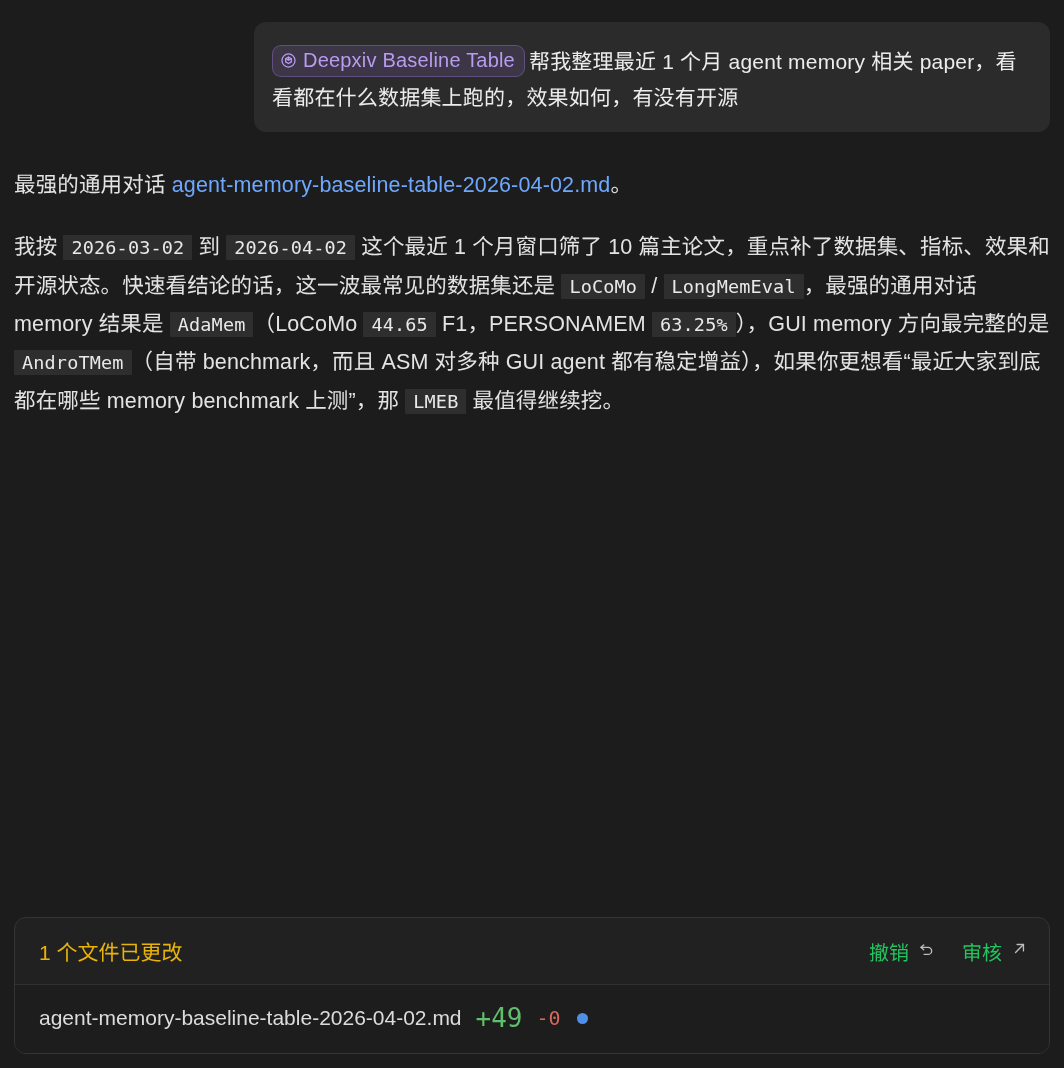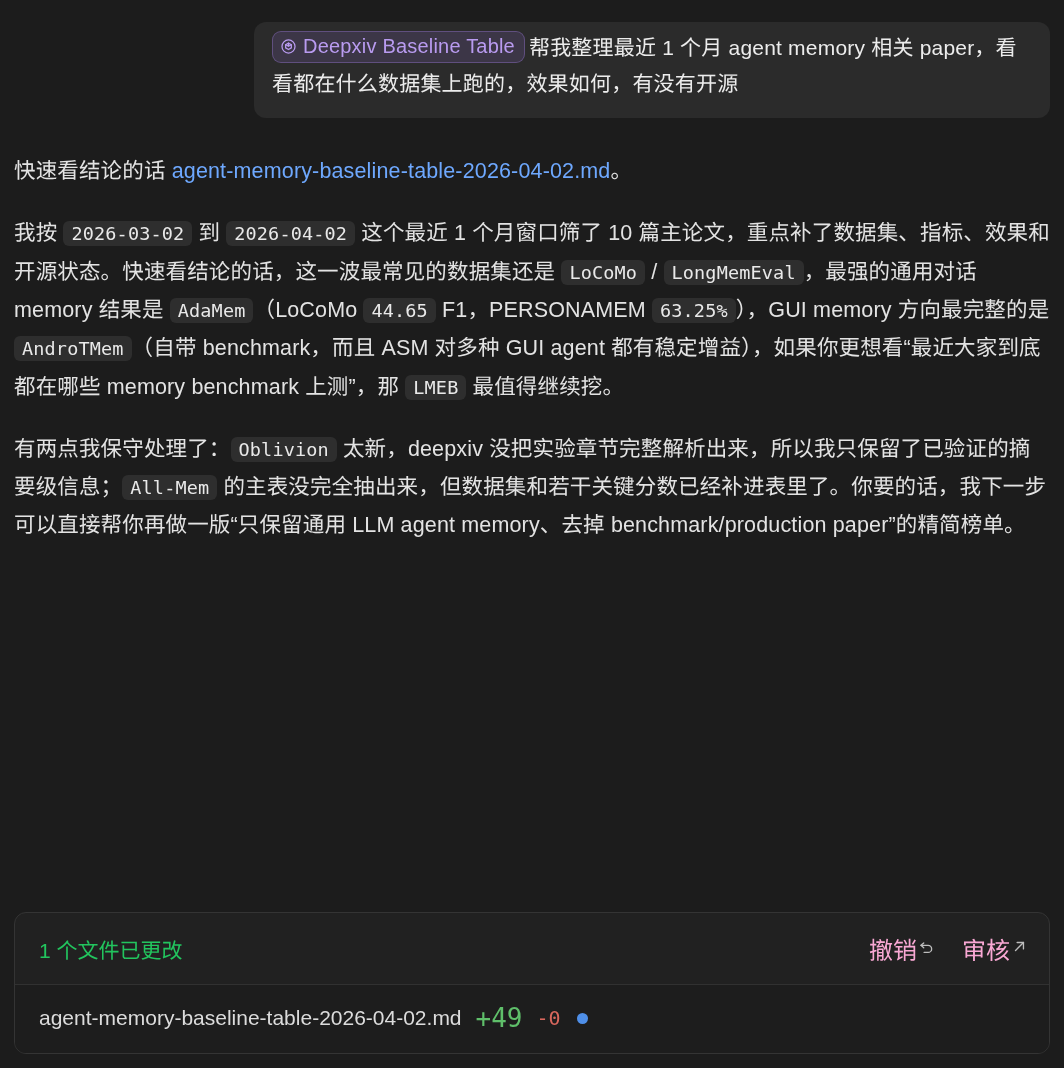--- a/index.html
+++ b/index.html
@@ -27,21 +27,21 @@
   }
   
   .user-row {
     display: flex;
     justify-content: flex-end;
     padding-top: 22px;
   }
   .user-bubble {
     background: #2b2b2b;
     border-radius: 12px;
-    padding: 8px 18px 16px 18px;
+    padding: 22px 18px 16px 18px;
     max-width: 760px;
     font-size: 21px;
     line-height: 1.72;
     color: #ececec;
     letter-spacing: 0.2px;
   }
   .mention {
     display: inline-flex;
     align-items: center;
     gap: 6px;
@@ -98,21 +98,21 @@
     letter-spacing: 0.15px;
   }
   .body p { margin: 0 0 24px 0; }
   .body p:last-child { margin-bottom: 0; }
   .link {
     color: #6ea8fe;
     text-decoration: none;
   }
   code.inline {
     background: #2e2e2e;
-    border-radius: 6px;
+    border-radius: 1px;
     padding: 2px 8px;
     font-family: "DejaVu Sans Mono", monospace;
     font-size: 18.5px;
     color: #e9e9e9;
     white-space: nowrap;
   }
 
   
   .spacer { flex: 1 1 auto; }
   .filecard {
@@ -123,33 +123,34 @@
     overflow: hidden;
   }
   .filecard-head {
     display: flex;
     align-items: center;
     padding: 18px 20px 18px 24px;
     border-bottom: 1px solid #313131;
   }
   .filecard-title {
     font-size: 21px;
-    color: #22c55e;
+    color: #eab308;
     flex: 1 1 auto;
   }
   .fc-actions {
     display: flex;
     align-items: center;
     gap: 26px;
   }
   .fc-btn {
     display: inline-flex;
     align-items: center;
-    color: #f9a8d4;
-    font-size: 24px;
+    gap: 8px;
+    color: #22c55e;
+    font-size: 20px;
     cursor: pointer;
   }
   .fc-btn .g { color: #bdbdbd; font-size: 19px; }
   .filecard-row {
     display: flex;
     align-items: center;
     gap: 14px;
     padding: 18px 20px 20px 24px;
     background: #1d1d1d;
   }
@@ -182,25 +183,24 @@
           </svg>
         </span>
         <span>Deepxiv Baseline Table</span>
       </span><span>帮我整理最近 1 个月 agent memory 相关 paper，看看都在什么数据集上跑的，效果如何，有没有开源</span>
     </div>
   </div>
 
 
   <div class="body">
 
-    <p><span>快速看结论的话 </span><a class="link" href="#">agent-memory-baseline-table-2026-04-02.md</a><span>。</span></p>
+    <p><span>最强的通用对话 </span><a class="link" href="#">agent-memory-baseline-table-2026-04-02.md</a><span>。</span></p>
 
     <p><span>我按 </span><code class="inline">2026-03-02</code><span> 到 </span><code class="inline">2026-04-02</code><span> 这个最近 1 个月窗口筛了 10 篇主论文，重点补了数据集、指标、效果和开源状态。快速看结论的话，这一波最常见的数据集还是 </span><code class="inline">LoCoMo</code><span> / </span><code class="inline">LongMemEval</code><span>，最强的通用对话 memory 结果是 </span><code class="inline">AdaMem</code><span>（LoCoMo </span><code class="inline">44.65</code><span> F1，PERSONAMEM </span><code class="inline">63.25%</code><span>），GUI memory 方向最完整的是 </span><code class="inline">AndroTMem</code><span>（自带 benchmark，而且 ASM 对多种 GUI agent 都有稳定增益），如果你更想看“最近大家到底都在哪些 memory benchmark 上测”，那 </span><code class="inline">LMEB</code><span> 最值得继续挖。</span></p>
 
-    <p><span>有两点我保守处理了：</span><code class="inline">Oblivion</code><span> 太新，deepxiv 没把实验章节完整解析出来，所以我只保留了已验证的摘要级信息；</span><code class="inline">All-Mem</code><span> 的主表没完全抽出来，但数据集和若干关键分数已经补进表里了。你要的话，我下一步可以直接帮你再做一版“只保留通用 LLM agent memory、去掉 benchmark/production paper”的精简榜单。</span></p>
 
   </div>
 
   <div class="spacer"></div>
 
   <div class="filecard">
     <div class="filecard-head">
       <div class="filecard-title">1 个文件已更改</div>
       <div class="fc-actions">
         <div class="fc-btn">

